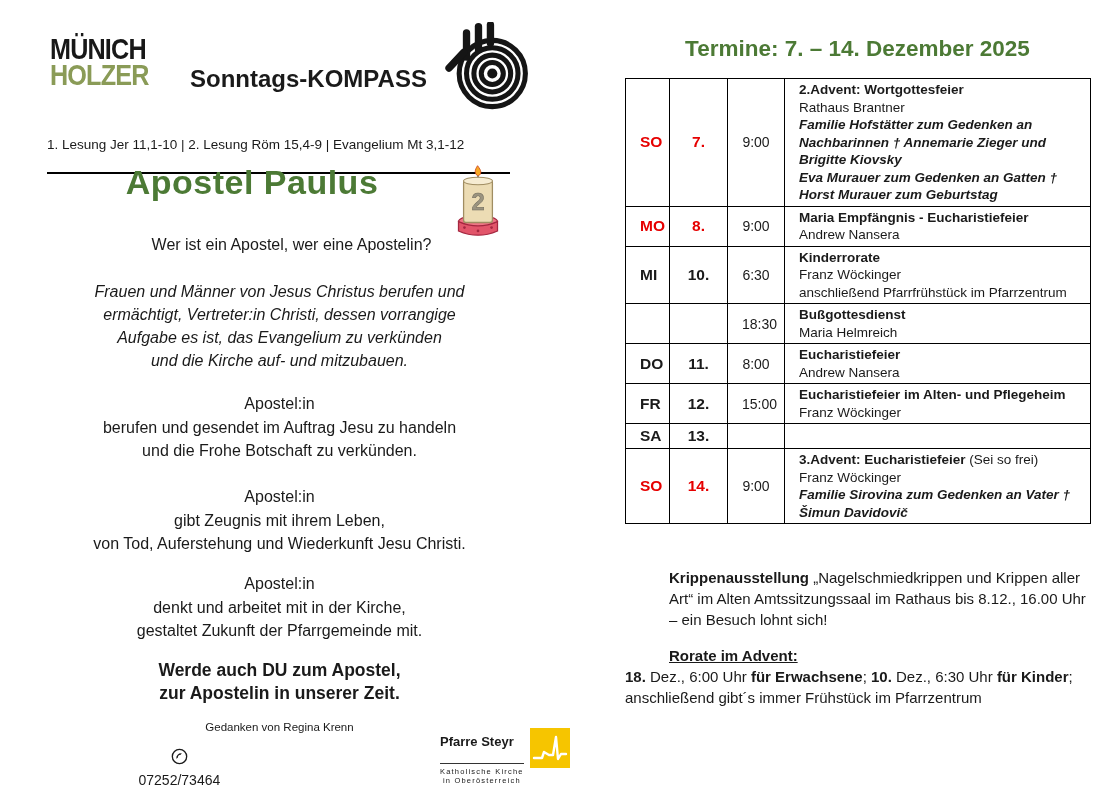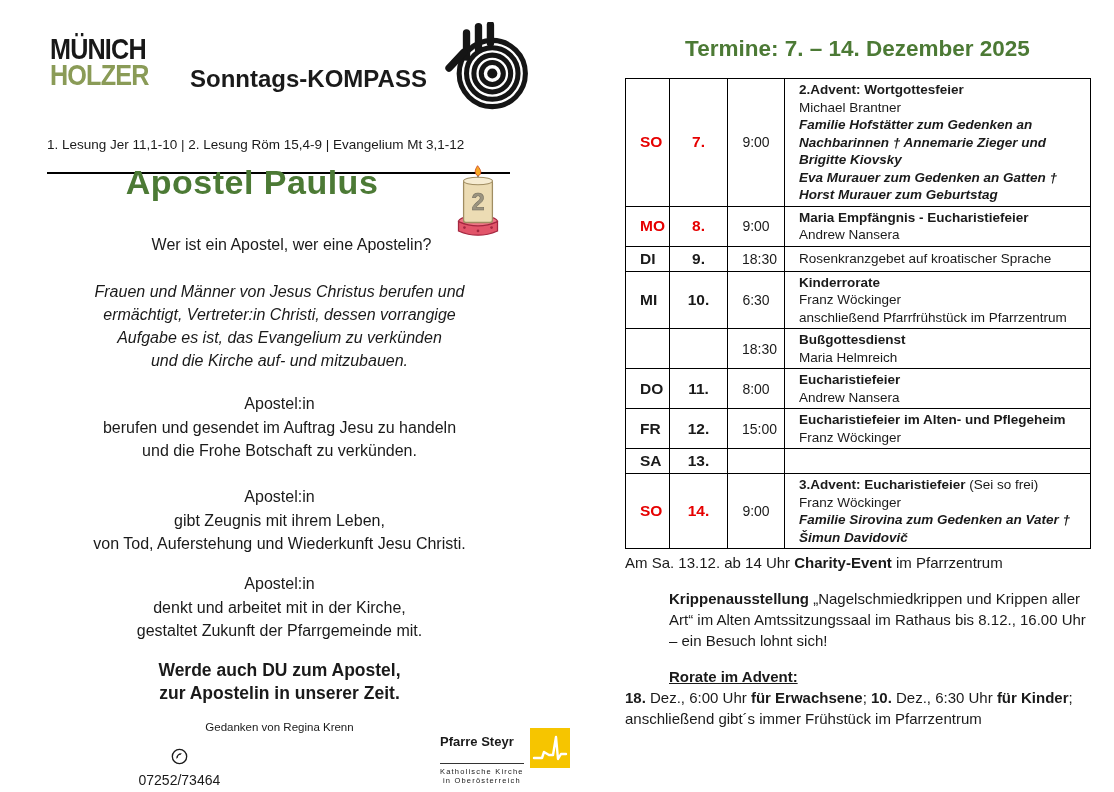--- a/index.html
+++ b/index.html
@@ -150,40 +150,32 @@
         <col style="width:57px;">
         <col style="width:306px;">
     </colgroup>
     <tbody id="schedule-body">
         <tr>
           <td class="cell-day red">SO</td>
           <td class="cell-date red">7.</td>
           <td class="cell-time">9:00</td>
           <td class="cell-desc">
             <div><span class="seg-b">2.Advent: Wortgottesfeier</span></div>
-            <div><span>Michael Brantner</span></div>
+            <div><span>Rathaus Brantner</span></div>
             <div><span class="seg-bi">Familie Hofstätter zum Gedenken an Nachbarinnen † Annemarie Zieger und Brigitte Kiovsky</span></div>
             <div><span class="seg-bi">Eva Murauer zum Gedenken an Gatten † Horst Murauer zum Geburtstag</span></div>
           </td>
         </tr>
         <tr>
           <td class="cell-day red">MO</td>
           <td class="cell-date red">8.</td>
           <td class="cell-time">9:00</td>
           <td class="cell-desc">
             <div><span class="seg-b">Maria Empfängnis - Eucharistiefeier</span></div>
             <div><span>Andrew Nansera</span></div>
-          </td>
-        </tr>
-        <tr>
-          <td class="cell-day">DI</td>
-          <td class="cell-date">9.</td>
-          <td class="cell-time">18:30</td>
-          <td class="cell-desc">
-            <div><span>Rosenkranzgebet auf kroatischer Sprache</span></div>
           </td>
         </tr>
         <tr>
           <td class="cell-day">MI</td>
           <td class="cell-date">10.</td>
           <td class="cell-time">6:30</td>
           <td class="cell-desc">
             <div><span class="seg-b">Kinderrorate</span></div>
             <div><span>Franz Wöckinger</span></div>
             <div><span>anschließend Pfarrfrühstück im Pfarrzentrum</span></div>
@@ -229,19 +221,18 @@
           <td class="cell-desc">
             <div><span class="seg-b">3.Advent: Eucharistiefeier</span><span> (Sei so frei)</span></div>
             <div><span>Franz Wöckinger</span></div>
             <div><span class="seg-bi">Familie Sirovina zum Gedenken an Vater † Šimun Davidovič</span></div>
           </td>
         </tr>
       </tbody>
   </table>
 
   <div id="notes" class="abs" style="left:625px; top:552px;">
-      <p><span>Am Sa. 13.12. ab 14 Uhr </span><span class="seg-b">Charity-Event</span><span> im Pfarrzentrum</span></p>
       <p class="gap"><span class="seg-b">Krippenausstellung</span><span> „Nagelschmiedkrippen und Krippen aller Art“ im Alten Amtssitzungssaal im Rathaus bis 8.12., 16.00 Uhr – ein Besuch lohnt sich!</span></p>
       <p class="gap"><span class="seg-bu">Rorate im Advent:</span></p>
       <p><span class="seg-b">18.</span><span> Dez., 6:00 Uhr </span><span class="seg-b">für Erwachsene</span><span>; </span><span class="seg-b">10.</span><span> Dez., 6:30 Uhr </span><span class="seg-b">für Kinder</span><span>; anschließend gibt´s immer Frühstück im Pfarrzentrum</span></p>
     </div>
 
 </div>
 
 </body></html>

